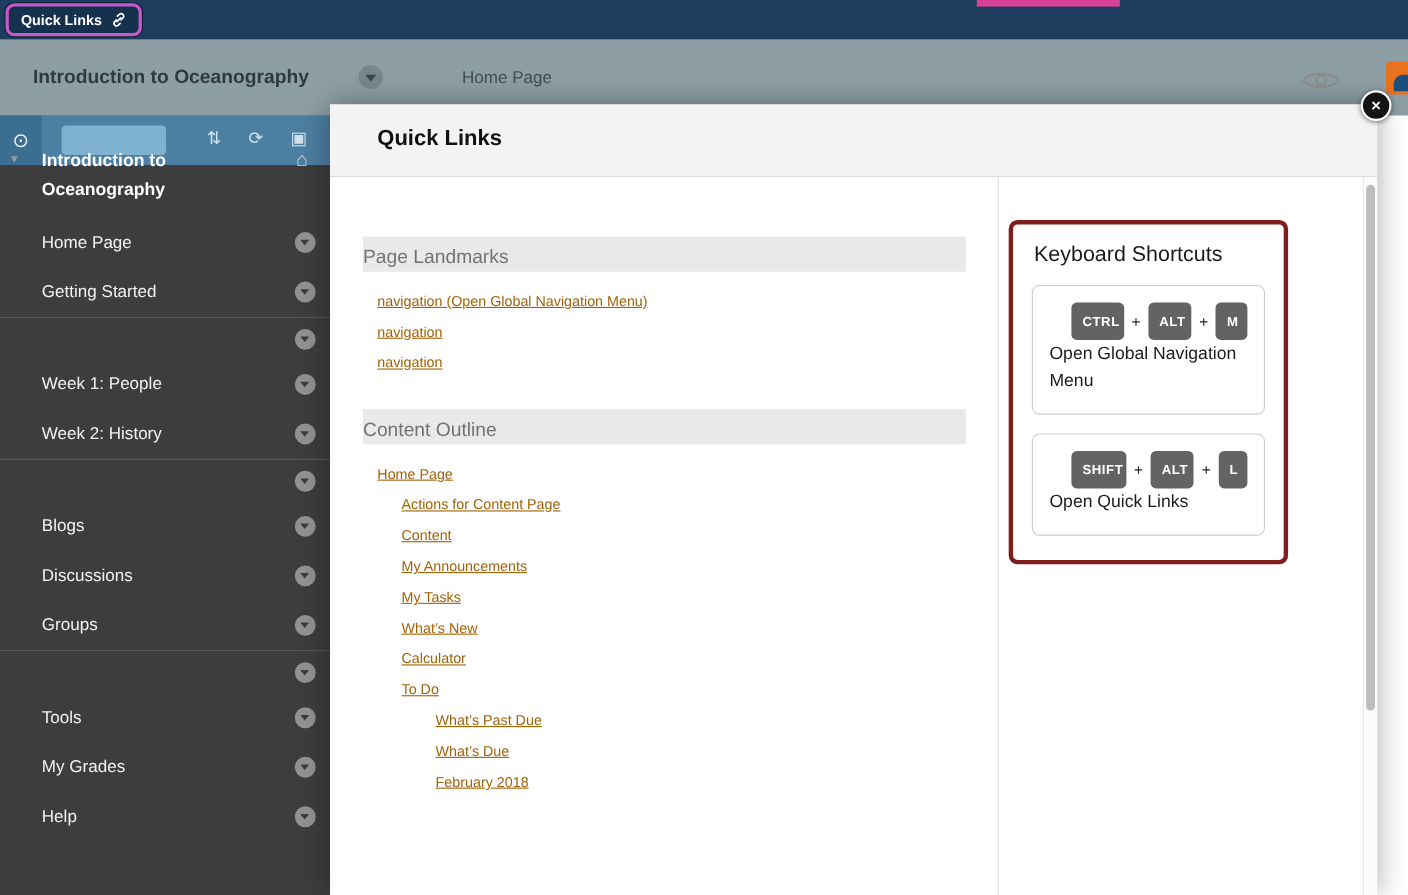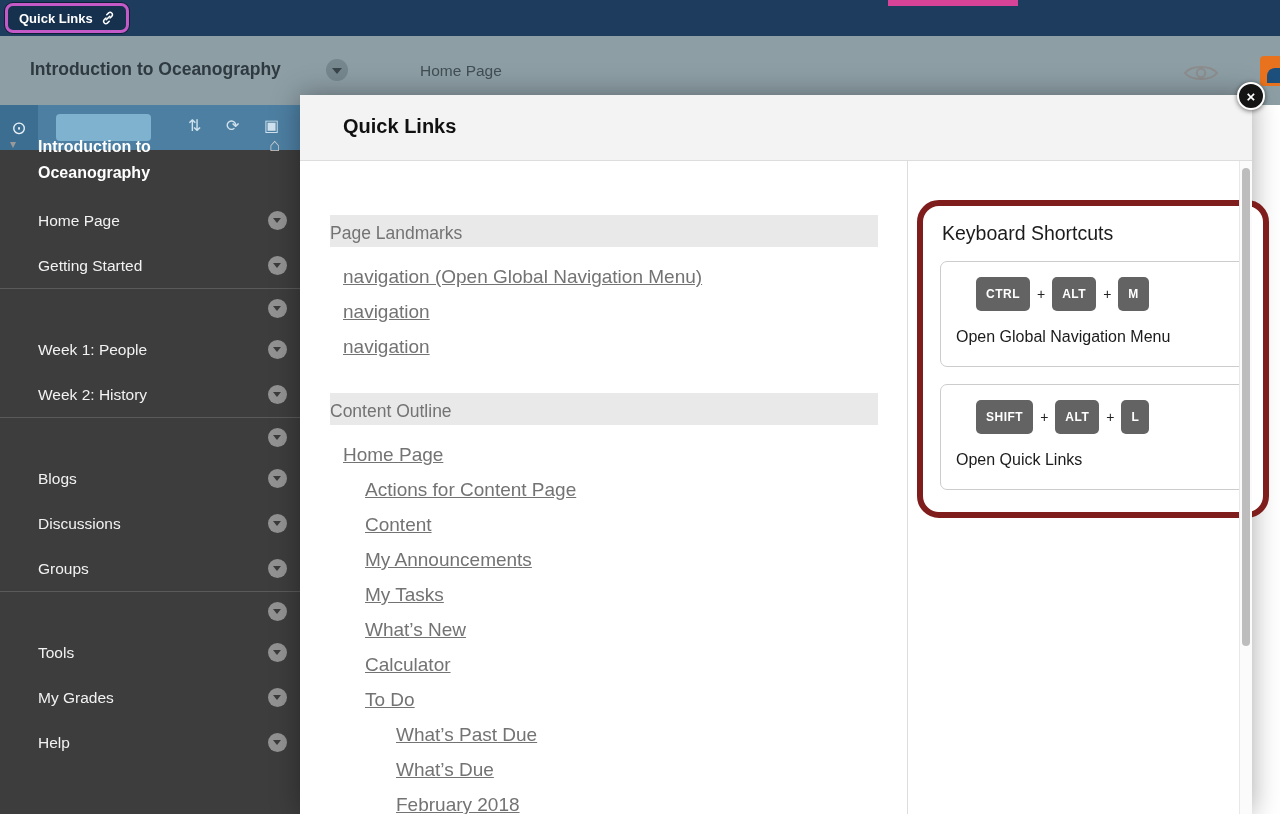--- a/index.html
+++ b/index.html
@@ -57,37 +57,37 @@
   .modal-close { position:absolute; top:-13px; right:-13px; width:28px; height:28px; border-radius:50%;
     background:#141414; color:#fff; border:2px solid #fff; box-shadow:0 1px 5px rgba(0,0,0,0.55);
     font-size:15px; font-weight:bold; text-align:center; line-height:23px; cursor:pointer;
     font-family:"Liberation Sans", sans-serif; z-index:25; }
 
   .m-left { position:absolute; left:0; top:66px; width:607px; bottom:0; padding:54px 0 0 30px; overflow:hidden; }
   .section-bar { width:548px; height:32px; line-height:36px; background:#e9e9e9; color:#737373;
     font-size:17.5px; }
   .outline-bar { margin-top:35px; }
   .link-list { margin-top:19px; }
-  .m-link { display:block; width:max-content; margin-bottom:13px; color:#737373; font-size:19px;
+  .m-link { display:block; width:max-content; margin-bottom:13px; color:#a16207; font-size:13px;
     text-decoration:underline; cursor:pointer; }
   .ind0 { margin-left:13px; } .ind1 { margin-left:35px; } .ind2 { margin-left:66px; }
 
   .v-sep { position:absolute; left:607px; top:66px; bottom:0; width:1px; background:#dddddd; }
 
   .m-right { position:absolute; left:608px; top:66px; width:331px; bottom:0; }
-  .kbd-panel { position:absolute; left:9px; top:39px; width:352px; border:6px solid #7f1d1d;
-    border-radius:22px; padding:16px 17px 22px; background:#fff; }
+  .kbd-panel { position:absolute; left:9px; top:39px; width:254px; border:4px solid #7f1d1d;
+    border-radius:8px; padding:16px 17px 22px; background:#fff; }
   .kbd-panel h2 { margin:0 0 16px 2px; font-size:19.5px; font-weight:400; color:#1b1b1b; }
   .sc-card { border:1px solid #cccccc; border-radius:7px; padding:15px 15px 17px; background:#fff; }
   .sc-card + .sc-card { margin-top:17px; }
   .keys { display:flex; align-items:center;padding-left:20px; }
   .kcap { background:#636363; color:#fff; font-size:12px; font-weight:bold; padding:10px 10px;
     border-radius:5px; letter-spacing:0.5px; min-width:18px; text-align:center; }
   .plus { margin:0 7px; color:#222; font-size:14px; }
-  .sc-label { margin-top:13px; font-size:16px; color:#1b1b1b; line-height:25px; }
+  .sc-label { font-size:16px; color:#1b1b1b; line-height:25px; }
 
   .m-scroll { position:absolute; right:0; top:66px; bottom:0; width:13px; background:#fbfbfb; border-left:1px solid #e8e8e8; cursor:pointer; }
   .m-thumb { position:absolute; top:7px; left:2px; width:8px; height:478px; background:#bdbdbd; border-radius:4px; }
 </style>
 </head>
 <body>
 
 <div class="stage">
 
   <div class="topbar">

